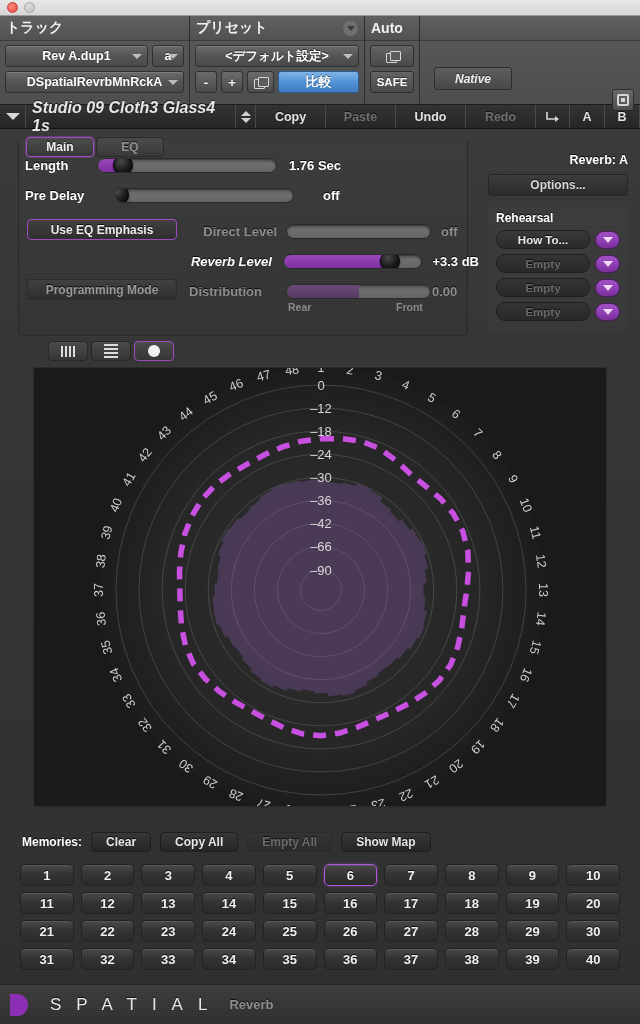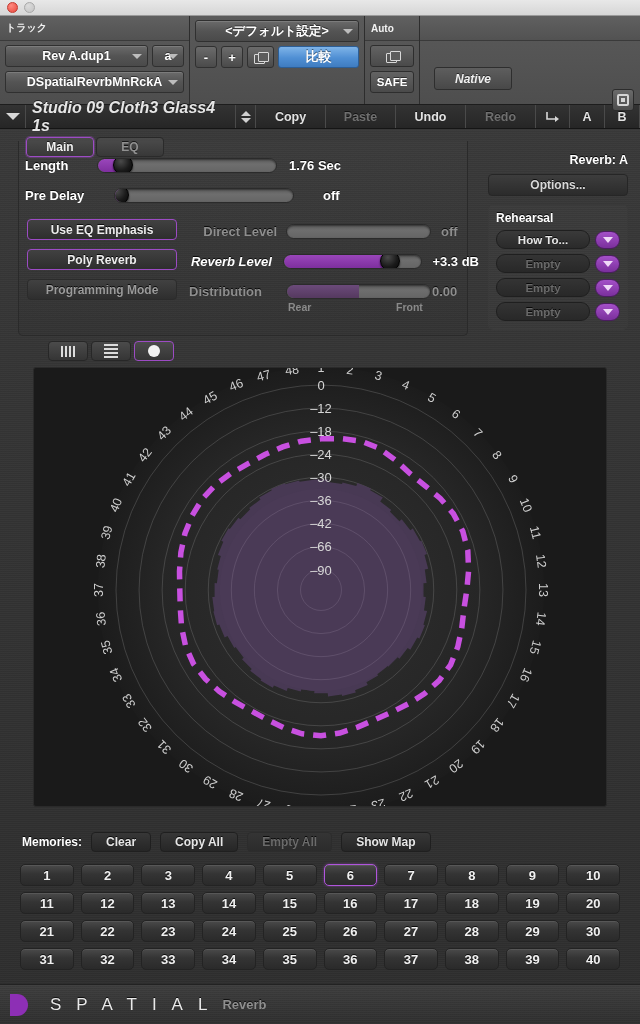--- a/index.html
+++ b/index.html
@@ -47,21 +47,21 @@
     background: linear-gradient(180deg,#5a5a5a 0%,#4e4e4e 100%);
     display: flex;
     border-bottom: 1px solid #1d1d1d;
   }
   .ph-col { display: flex; flex-direction: column; border-right: 1px solid #2d2d2d; }
   .ph-col:last-child { border-right: none; }
 
   .ph-title {
     height: 25px;
     color: #f2f2f2;
-    font-size: 10px;
+    font-size: 14px;
     font-weight: bold;
     display: flex;
     align-items: center;
     padding: 0 6px;
     border-bottom: 1px solid #3a3a3a;
     background: linear-gradient(180deg,#606060,#525252);
     position: relative;
   }
   .ph-body { flex: 1; padding: 4px 5px; display: flex; flex-direction: column; gap: 4px; }
 
@@ -421,21 +421,21 @@
     border-radius: 0 11px 11px 0;
     margin-right: 22px;
   }
   .brand {
     color: #e9e9e9; font-size: 17px; font-weight: 300;
     letter-spacing: 15px;
     text-shadow: 0 -1px 0 rgba(0,0,0,0.7);
   }
   .brand-sub {
     color: #8f8f8f; font-size: 13px; font-weight: bold;
-    margin-left: 0;
+    margin-left: 7px;
     text-shadow: 0 -1px 0 rgba(0,0,0,0.7);
   }
 </style>
 </head>
 <body>
 
 <div id="app">
 
   <div class="titlebar">
     <div class="tb-dot tb-close"></div>
@@ -460,20 +460,26 @@
         <div class="row">
           <div class="dropbtn grow">
             <span>DSpatialRevrbMnRckA</span>
             <span class="caret"></span>
           </div>
         </div>
       </div>
     </div>
 
     <div class="ph-col col-preset">
+      <div class="ph-title">
+        <span>プリセット</span>
+        <span style="position:absolute;right:6px;top:5px;width:15px;height:15px;border-radius:50%;background:#6f6f6f;display:flex;align-items:center;justify-content:center;">
+          <span style="width:0;height:0;border-left:4px solid transparent;border-right:4px solid transparent;border-top:5px solid #3b3b3b;"></span>
+        </span>
+      </div>
       <div class="ph-body">
         <div class="row">
           <div class="dropbtn grow">
             <span>&lt;デフォルト設定&gt;</span>
             <span class="caret"></span>
           </div>
         </div>
         <div class="row">
           <div class="minibtn">-</div>
           <div class="minibtn">+</div>
@@ -550,21 +556,20 @@
       <div class="srow" style="position:absolute;left:6px;top:42px;width:430px;gap:17px;">
         <div class="slabel" style="width:72px;">Pre Delay</div>
         <div class="track" style="width:180px;">
           <div class="fill" id="fill-1" style="width: 2%;"></div>
           <div class="knob" id="knob-1" style="left: 2%;"></div>
         </div>
         <div class="sval" style="margin-left:12px;">off</div>
       </div>
 
       <div style="position:absolute;left:8px;top:78px;" class="tbtn">Use EQ Emphasis</div>
-      <div style="position:absolute;left:8px;top:108px;" class="tbtn">Poly Reverb</div>
       <div style="position:absolute;left:8px;top:138px;" class="tbtn plain">Programming Mode</div>
 
       <div class="srow" style="position:absolute;left:170px;top:78px;width:290px;">
         <div class="slabel dim" style="width:88px;text-align:right;">Direct Level</div>
         <div class="track" style="width:145px;margin-left:9px;">
           <div class="fill dim" id="fill-2" style="width: 0%;"></div>
         </div>
         <div class="sval dim" style="margin-left:10px;">off</div>
       </div>
 

